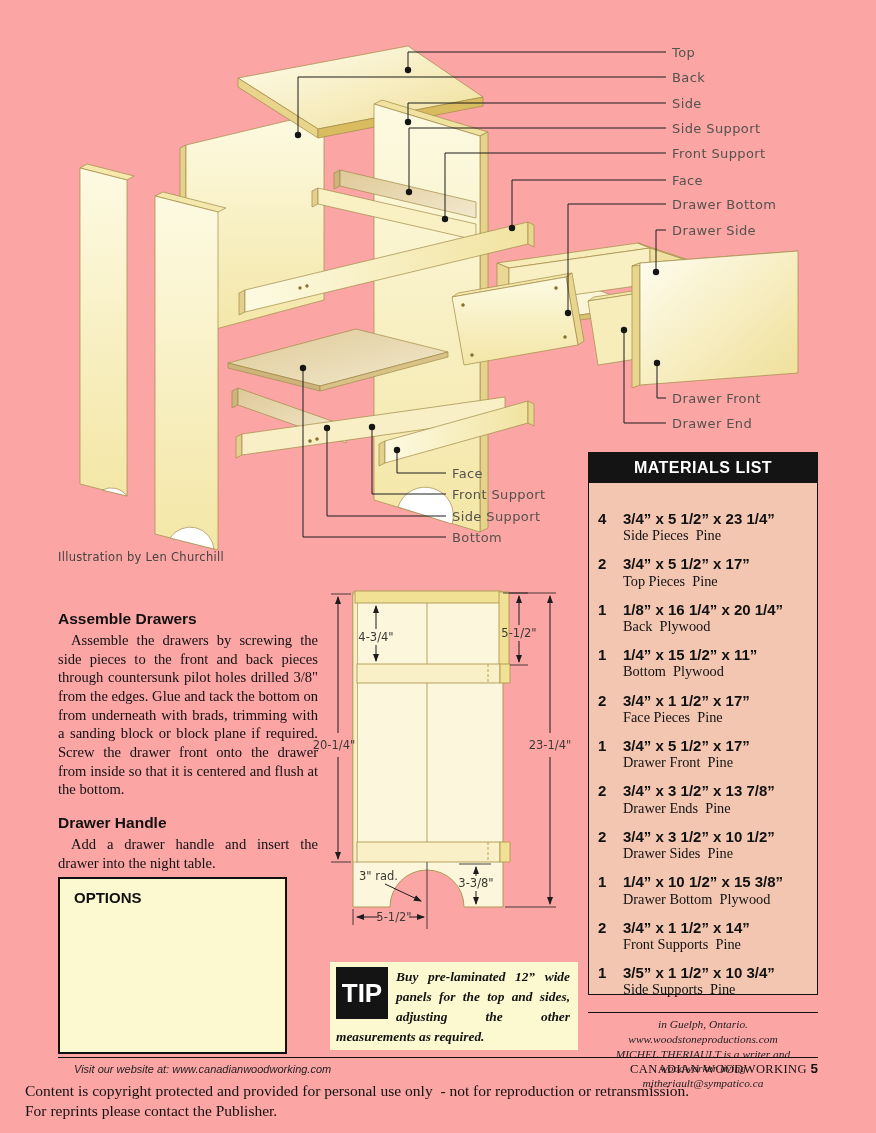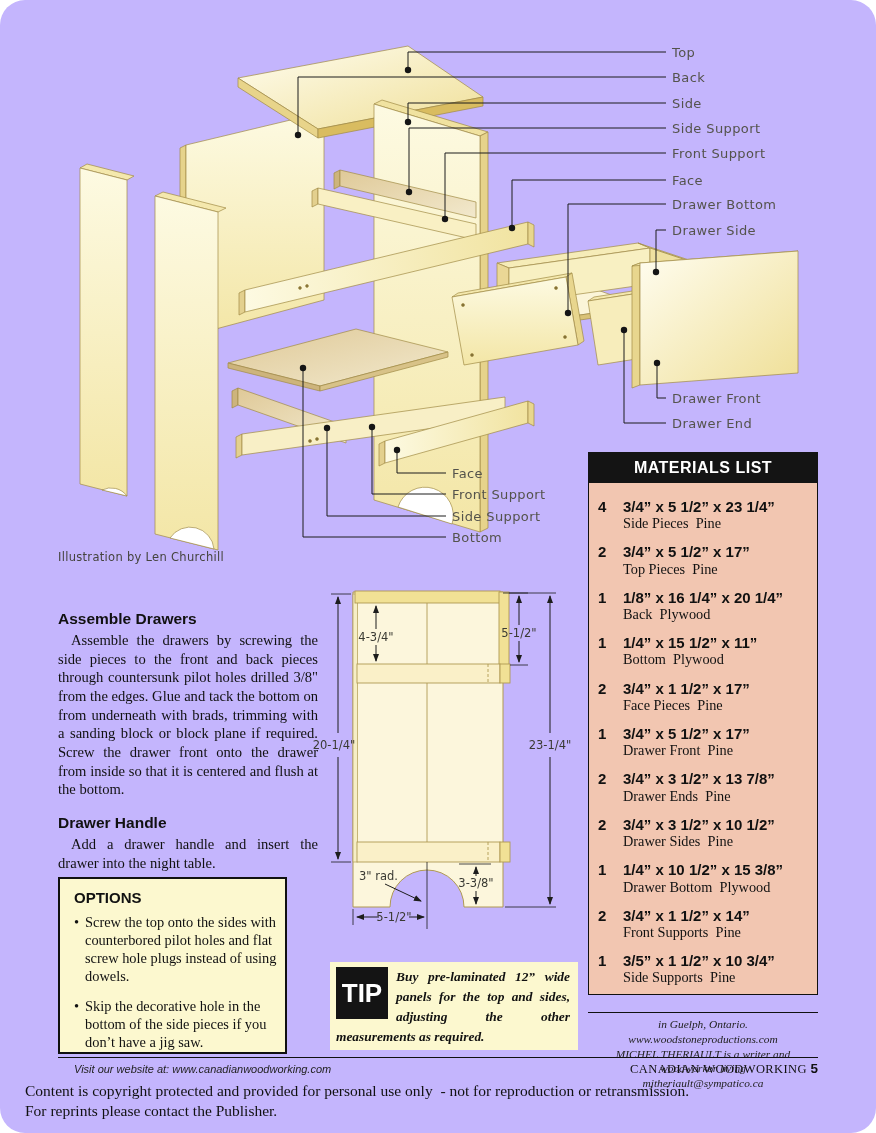--- a/index.html
+++ b/index.html
@@ -1,19 +1,19 @@
 <!DOCTYPE html>
 <html><head>
 <meta charset="utf-8">
 <style>
   * { margin:0; padding:0; box-sizing:border-box; }
   html,body { background:#fff; }
   .page {
-    position:relative; width:876px; height:1133px; background:#c4b5fd;
-    font-family:"Liberation Serif", serif; color:#111; overflow:hidden; margin:0 auto;border-radius:25px;
+    position:relative; width:876px; height:1133px; background:#fca5a5;
+    font-family:"Liberation Serif", serif; color:#111; overflow:hidden; margin:0 auto;
   }
   svg { position:absolute; display:block; }
 
   
   .callout-label { font-family:"DejaVu Sans", sans-serif; font-size:13px; fill:#54534c; letter-spacing:.4px; }
   .wood-stroke { stroke:#a08b45; stroke-width:.7; }
   .leader { stroke:#1d1d1d; stroke-width:1; fill:none; }
   .dot { fill:#151515; }
   .screw { fill:#7d6c35; }
 
@@ -56,21 +56,21 @@
   .tip-text { font-size:13.4px; font-weight:bold; font-style:italic; line-height:1.5; text-align:justify; }
 
   
   .materials {
     position:absolute; left:588px; top:452px; width:230px; height:543px;
     background:#f2c6b1; border:1px solid #101010;
   }
   .materials .mat-header {
     background:#141414; color:#fff; height:31px; display:flex; align-items:center; justify-content:center;
     font-family:"Liberation Sans", sans-serif; font-weight:bold; font-size:16px; letter-spacing:.5px;
-    margin:-1px -1px 4px -1px;
+    margin:-1px -1px 16px -1px;
   }
   .mat-body { padding:11px 6px 0 9px; }
   .mat-item { display:flex; margin-bottom:11px; }
   .mat-qty { width:25px; font-family:"Liberation Sans", sans-serif; font-weight:bold; font-size:15px; line-height:1.15; }
   .mat-dims { font-family:"Liberation Sans", sans-serif; font-weight:bold; font-size:15px; line-height:1.15; }
   .mat-desc { font-size:14.3px; line-height:1.2; white-space:pre-wrap; }
 
   
   .author-credit {
     position:absolute; left:588px; top:1012px; width:230px;
@@ -300,24 +300,20 @@
 
   <div class="left-col">
     <h3>Assemble Drawers</h3>
     <p>Assemble the drawers by screwing the side pieces to the front and back pieces through countersunk pilot holes drilled 3/8" from the edges. Glue and tack the bottom on from underneath with brads, trimming with a sanding block or block plane if required. Screw the drawer front onto the drawer from inside so that it is centered and flush at the bottom.</p>
     <h3>Drawer Handle</h3>
     <p>Add a drawer handle and insert the drawer into the night table.</p>
   </div>
 
   <div class="options-box">
     <div class="opt-title">OPTIONS</div>
-    <ul>
-      <li>Screw the top onto the sides with counterbored pilot holes and flat screw hole plugs instead of using dowels.</li>
-      <li>Skip the decorative hole in the bottom of the side pieces if you don’t have a jig saw.</li>
-    </ul>
   </div>
 
   <svg style="left:297px;top:585px" width="286" height="352" viewBox="0 0 286 352">
     <defs>
       <marker id="ah" markerWidth="9" markerHeight="8" refX="7" refY="4" orient="auto">
         <path d="M0,1 L8,4 L0,7 Z" fill="#1d1d1d"></path>
       </marker>
     </defs>
 
     <g>

